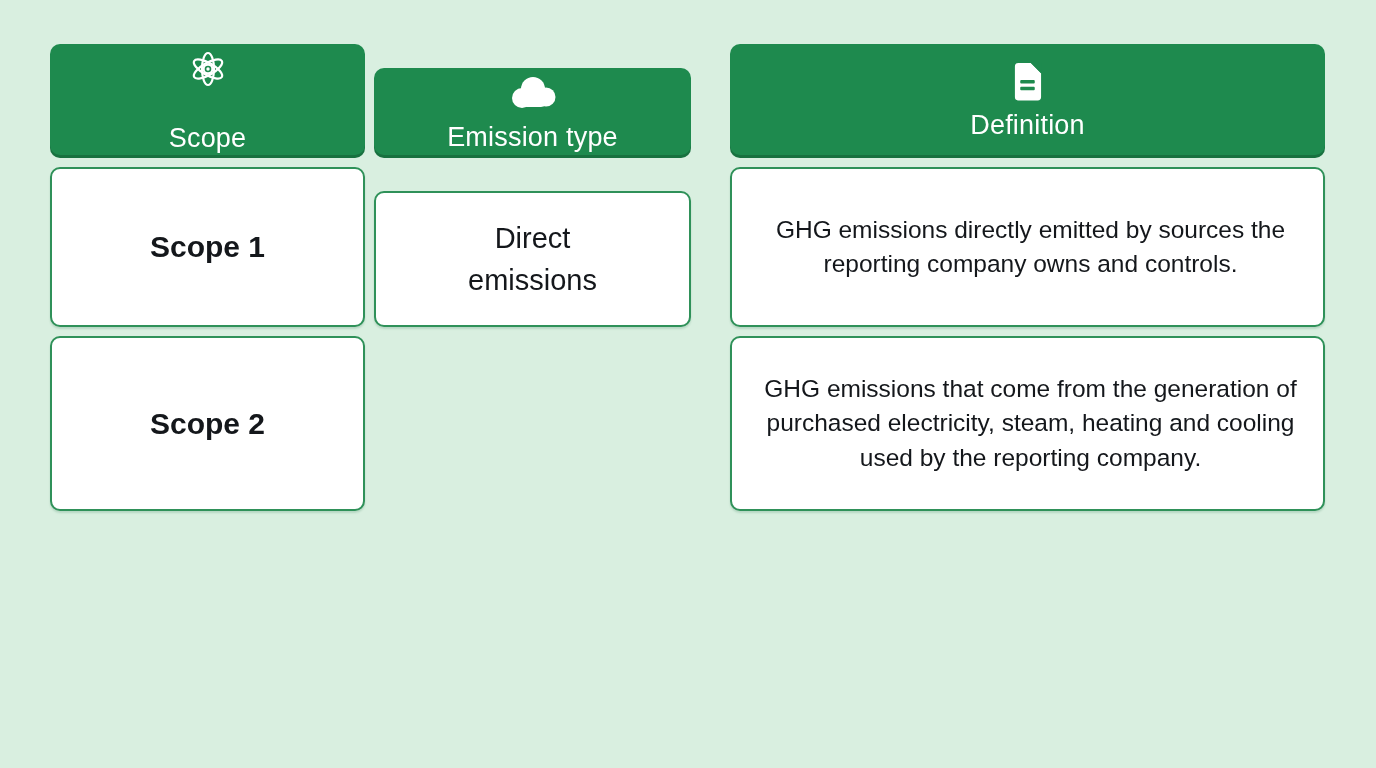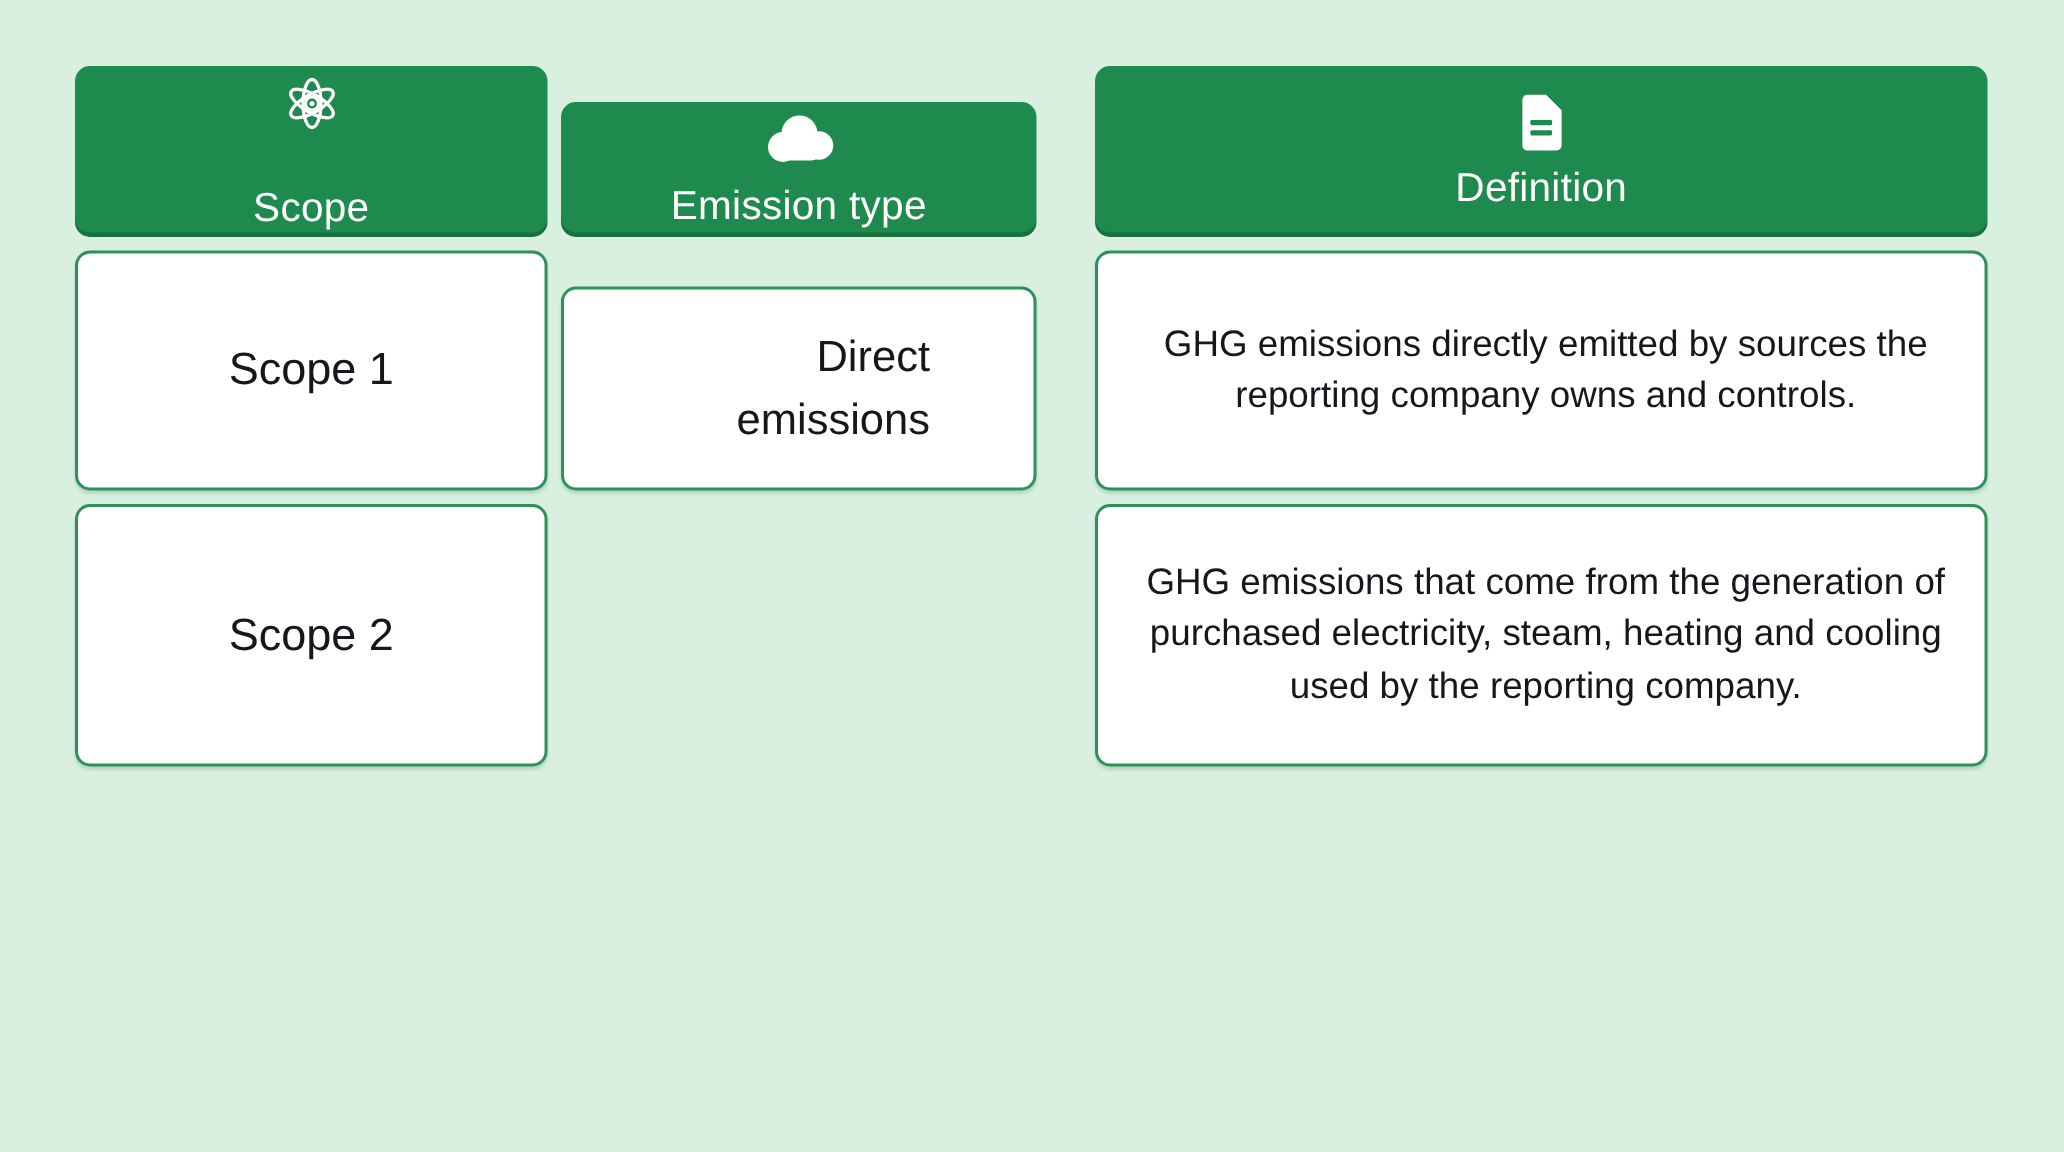--- a/index.html
+++ b/index.html
@@ -47,23 +47,23 @@
   }
   .hicon{display:flex;align-items:center;justify-content:center;height:44px;}
   .cell{
     background:var(--cell-bg);
     border:2px solid var(--cell-border);
     border-radius:10px;
     box-shadow:0 2px 2px rgba(30,110,65,0.18);
     display:flex;align-items:center;justify-content:center;
     color:var(--body-text);
   }
-  .scope-cell{font-size:30px;font-weight:400;}
+  .scope-cell{font-size:30px;font-weight:700;}
   .etype-cell{font-size:29px;font-weight:500;text-align:center;}
-  .etype-cell .wrap{max-width:175px;line-height:1.45;text-align:right;}
+  .etype-cell .wrap{max-width:175px;line-height:1.45;}
   .def-cell{
     justify-content:flex-start;
     text-align:center;
     padding:18px 26px 18px 32px;
     font-size:24.5px;
     line-height:1.39;
     font-weight:500;
   }
   .c1{grid-column:1;gap:32px;} .c2{grid-column:2;margin-top:24px;} .c3{grid-column:3;margin-left:30px;}
   .r2{grid-row:2;} .r3{grid-row:3;} .r4{grid-row:4;}

